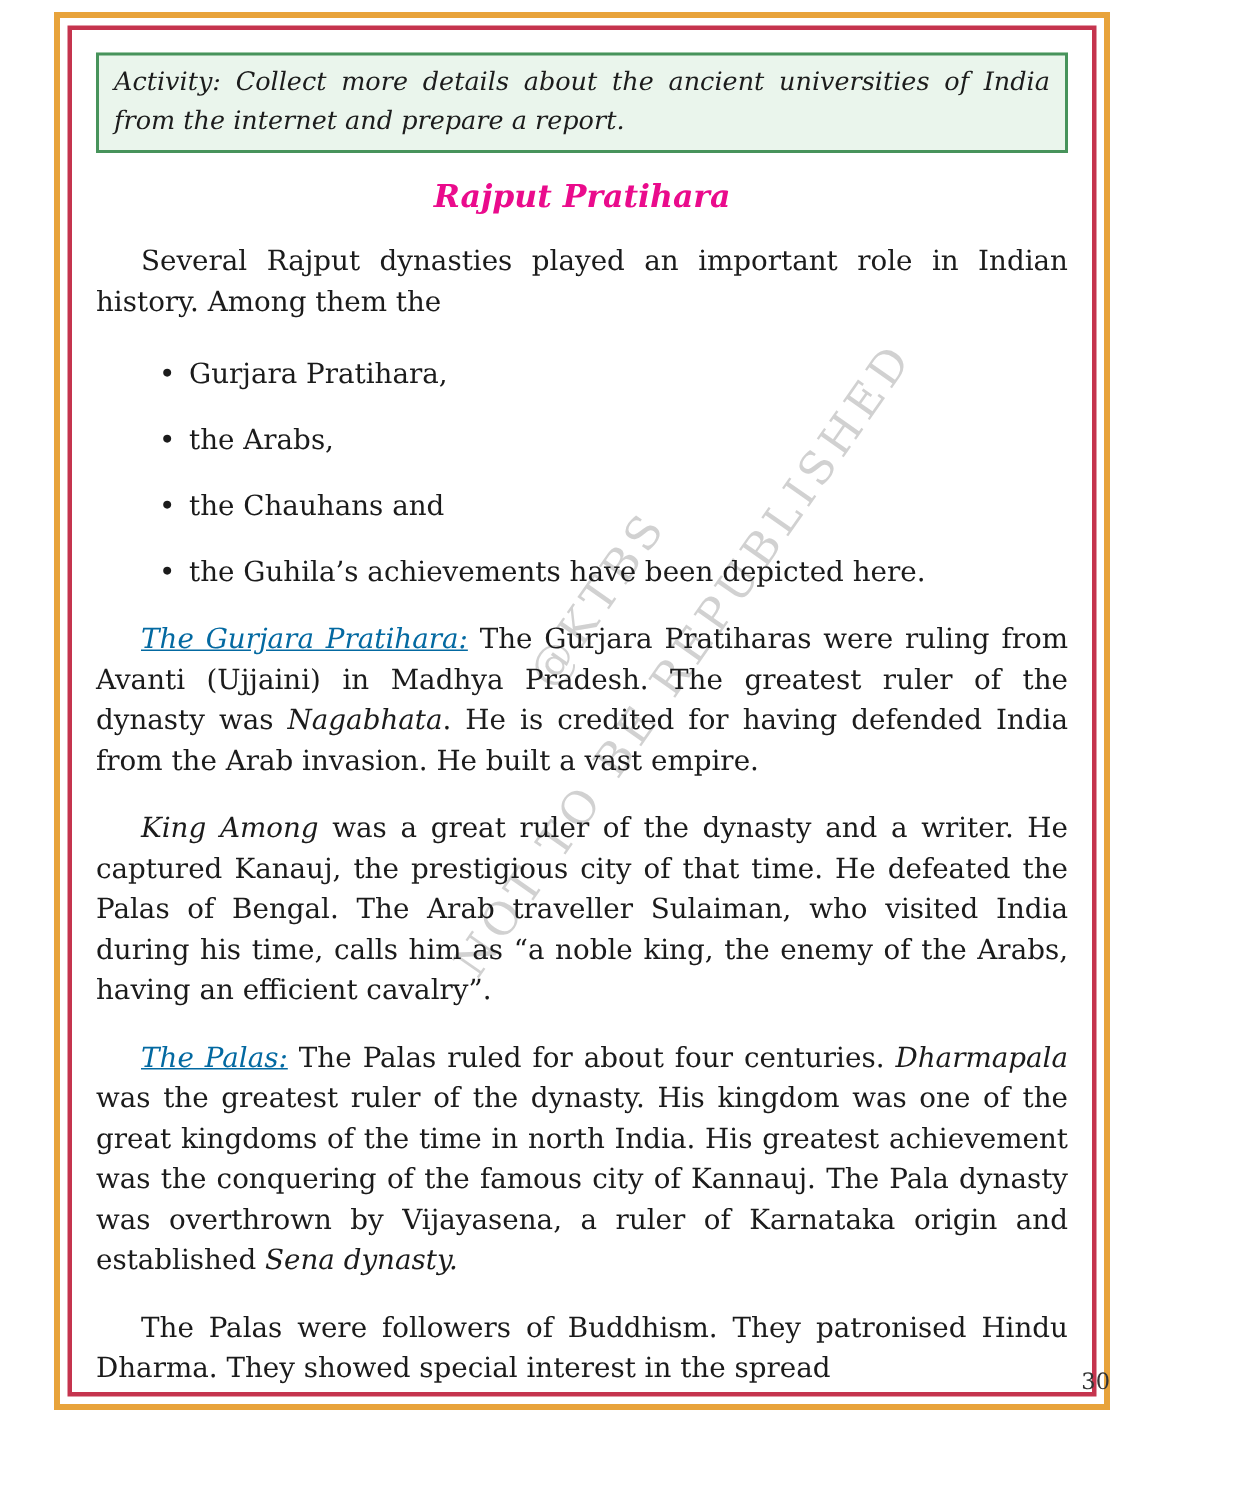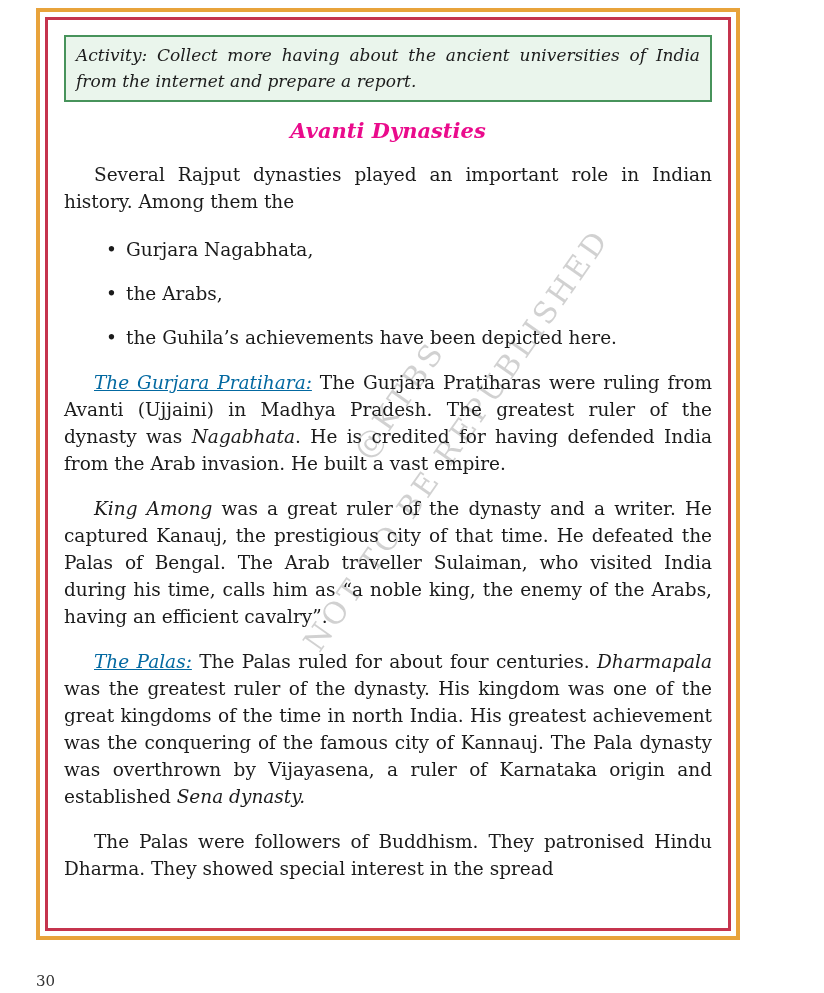--- a/index.html
+++ b/index.html
@@ -54,50 +54,51 @@
   .bullets { list-style:none; margin-top:21px; }
   .bullets li {
     position:relative; padding-left:62px; margin-bottom:17px;
     font-size:18.5px; line-height:27px; color:#1b1b1b;
   }
   .bullets li::before {
     content:"\2022"; position:absolute; left:42px; top:0;
   }
 
   .page-number {
-    position:absolute; left:36px; top:972px; width:704px;
-    text-align:left; font-size:15px; color:#333333;
+    position:absolute; left:36px; top:912px; width:704px;
+    text-align:right; font-size:15px; color:#333333;
   }
 </style>
 </head>
 <body>
 
 <div class="canvas">
 
   <div class="sheet">
     <div class="sheet-inner">
 
       <div class="watermark" aria-hidden="true">
         <div>@KTBS</div>
         <div>NOT TO BE REPUBLISHED</div>
       </div>
 
       <div class="content">
 
         <div class="activity-box">
-          <span class="activity-label">Activity:</span><span> Collect more having about the ancient universities of India from the internet and prepare a report.</span>
+          <span class="activity-label">Activity:</span><span> Collect more details about the ancient universities of India from the internet and prepare a report.</span>
         </div>
 
-        <h2 class="title">Avanti Dynasties</h2>
+        <h2 class="title">Rajput Pratihara</h2>
 
         <p class="para indent">Several Rajput dynasties played an important role in Indian history. Among them the</p>
 
         <ul class="bullets">
-          <li><span>Gurjara Nagabhata,</span></li>
+          <li><span>Gurjara Pratihara,</span></li>
           <li><span>the Arabs,</span></li>
+          <li><span>the Chauhans and</span></li>
           <li><span>the Guhila’s achievements have been depicted here.</span></li>
         </ul>
 
         <p class="para indent"><span class="lead">The Gurjara Pratihara:</span><span> The Gurjara Pratiharas were ruling from Avanti (Ujjaini) in Madhya Pradesh. The greatest ruler of the dynasty was </span><span class="em">Nagabhata</span><span>. He is credited for having defended India from the Arab invasion. He built a vast empire.</span></p>
 
         <p class="para indent"><span class="em">King Among</span><span> was a great ruler of the dynasty and a writer. He captured Kanauj, the prestigious city of that time. He defeated the Palas of Bengal. The Arab traveller Sulaiman, who visited India during his time, calls him as “a noble king, the enemy of the Arabs, having an efficient cavalry”.</span></p>
 
         <p class="para indent"><span class="lead">The Palas:</span><span> The Palas ruled for about four centuries. </span><span class="em">Dharmapala</span><span> was the greatest ruler of the dynasty. His kingdom was one of the great kingdoms of the time in north India. His greatest achievement was the conquering of the famous city of Kannauj. The Pala dynasty was overthrown by Vijayasena, a ruler of Karnataka origin and established </span><span class="em">Sena dynasty.</span></p>
 
         <p class="para indent">The Palas were followers of Buddhism. They patronised Hindu Dharma. They showed special interest in the spread</p>

